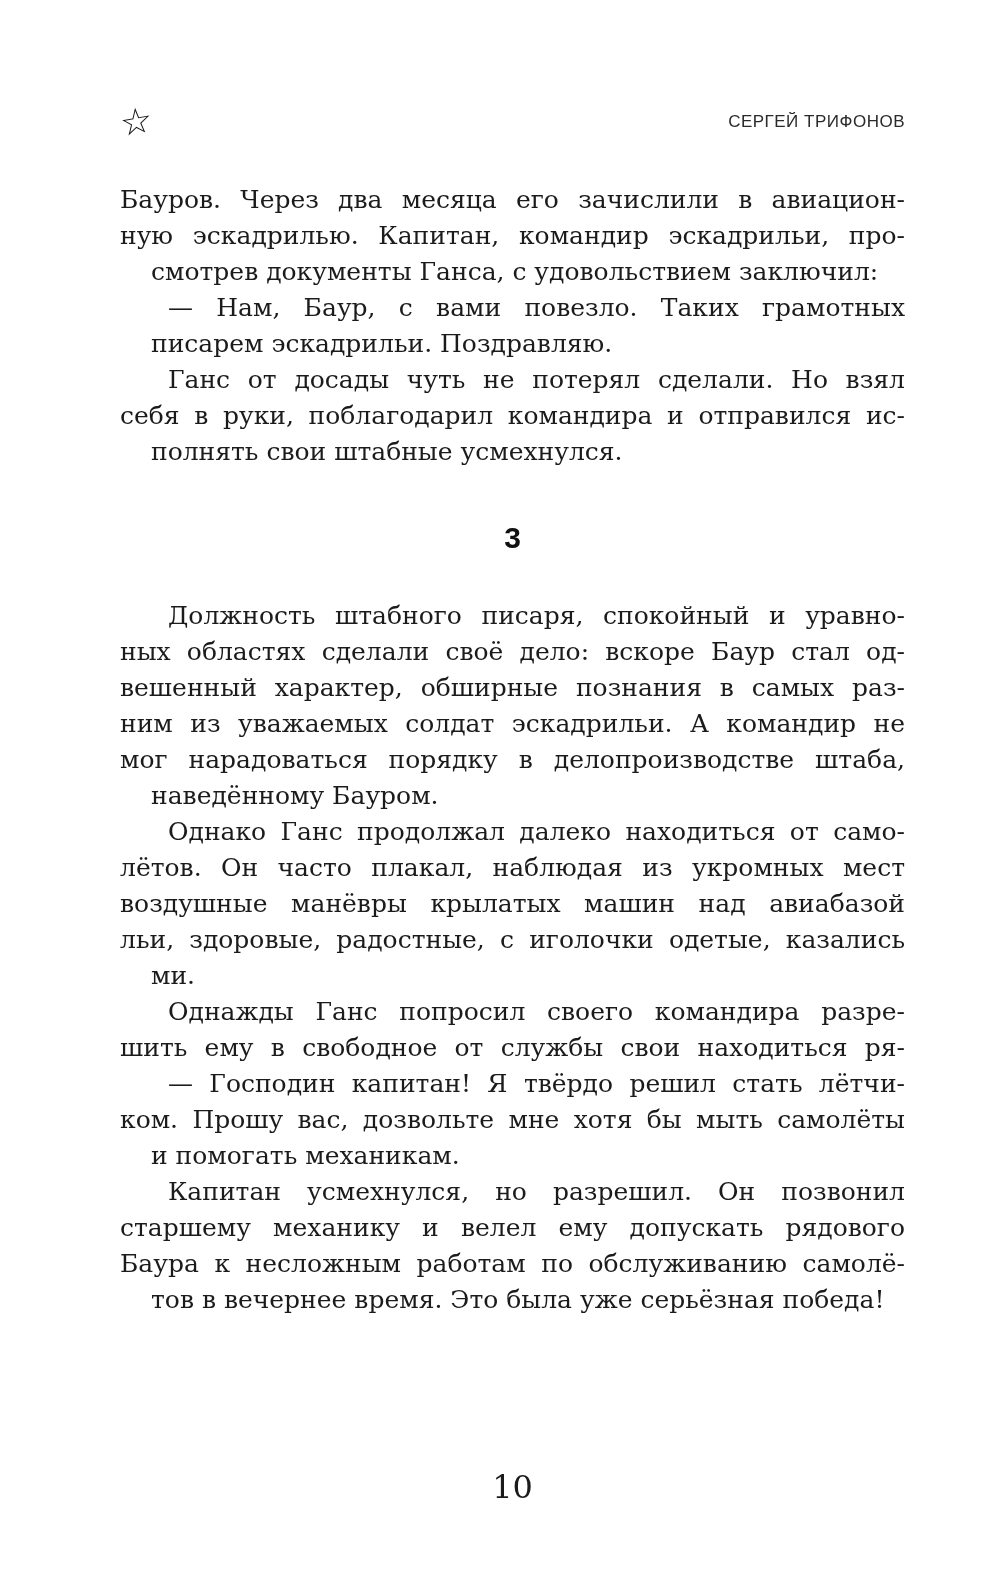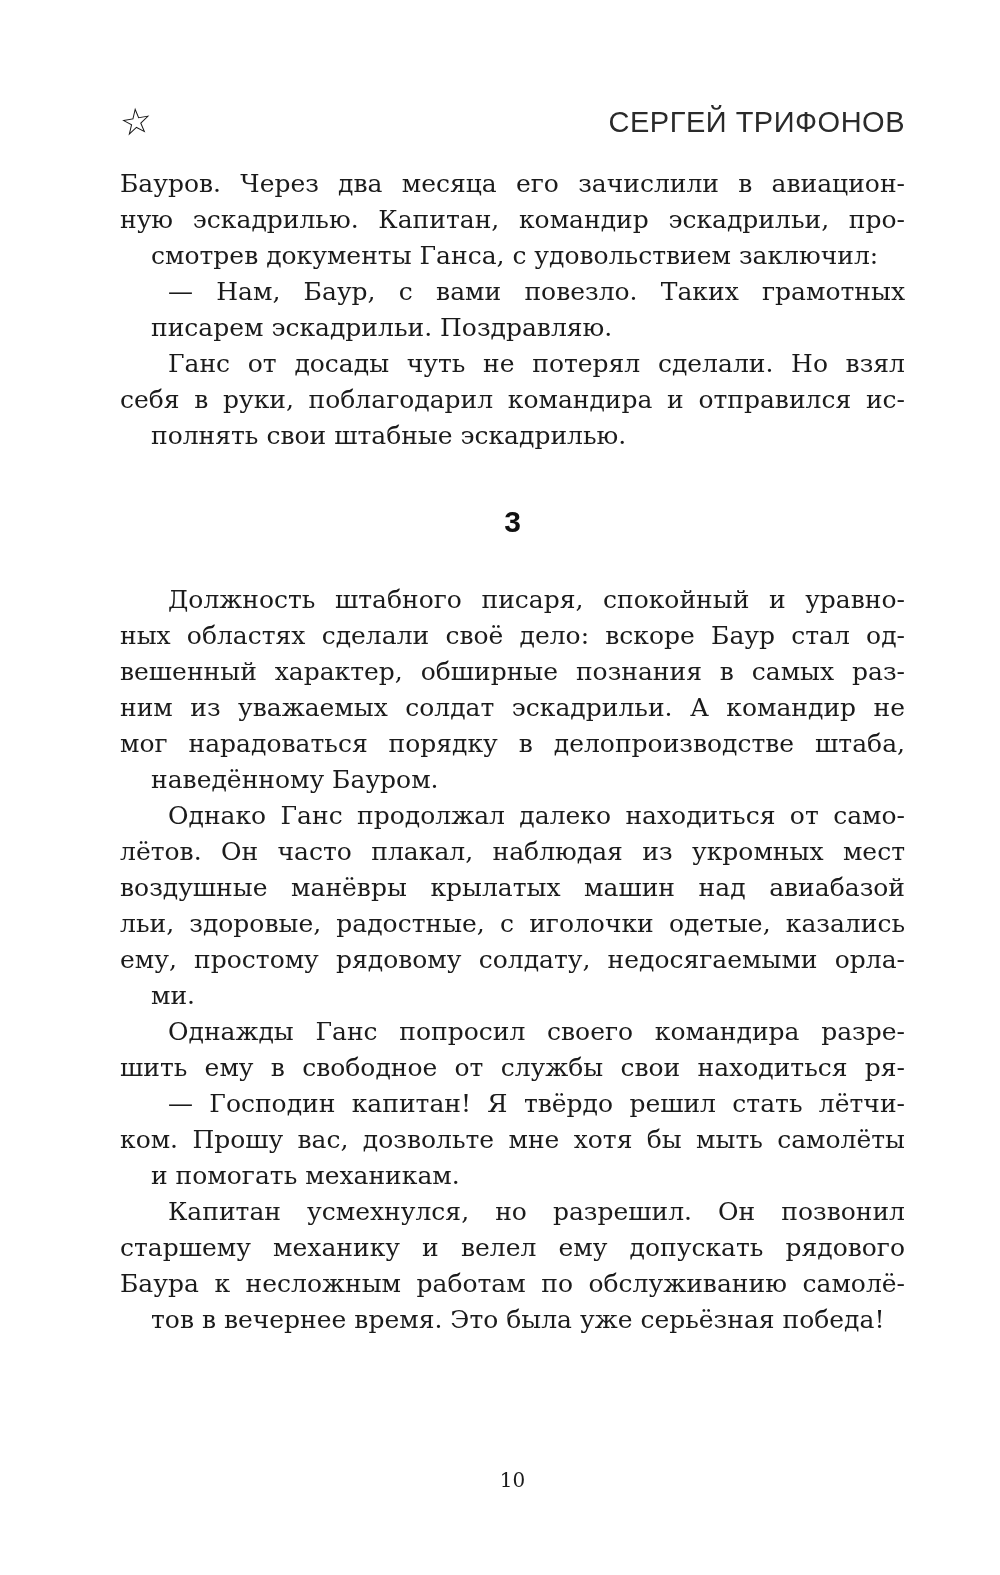--- a/index.html
+++ b/index.html
@@ -33,31 +33,31 @@
   }
   .star {
     font-family: "DejaVu Sans", sans-serif;
     font-size: 36px;
     line-height: 1;
     display: inline-block;
     transform: rotate(-10deg) skewX(-6deg);
     color: #111;
   }
   .author {
-    font-size: 29px;
+    font-size: 17px;
     letter-spacing: 0.5px;
     font-weight: 500;
     color: #2a2a2a;
   }
   
   .text-blocks {
     position: absolute;
     left: 120px;
     width: 785px;
-    top: 166px;
+    top: 182px;
     font-size: 25px;
     line-height: 36px;
   }
   .paragraph {
     margin: 0;
   }
   .line {
     text-align: justify;
     text-align-last: justify;
     white-space: normal;
@@ -78,21 +78,21 @@
     margin: 50px 0 42px 0;
     color: #111;
   }
   
   .page-footer {
     position: absolute;
     left: 120px;
     width: 785px;
     top: 1468px;
     text-align: center;
-    font-size: 20px;
+    font-size: 32px;
     color: #1b1b1b;
   }
 </style>
 </head>
 <body>
 
 <div class="page">
 
   <div class="page-header">
     <span class="star">☆</span>
@@ -105,37 +105,36 @@
         <div class="line">ную эскадрилью. Капитан, командир эскадрильи, про-</div>
         <div class="line last">смотрев документы Ганса, с удовольствием заключил:</div>
       </div>
       <div class="paragraph">
         <div class="line indent">— Нам, Баур, с вами повезло. Таких грамотных</div>
         <div class="line last">писарем эскадрильи. Поздравляю.</div>
       </div>
       <div class="paragraph">
         <div class="line indent">Ганс от досады чуть не потерял сделали. Но взял</div>
         <div class="line">себя в руки, поблагодарил командира и отправился ис-</div>
-        <div class="line last">полнять свои штабные эскадрилью.</div>
+        <div class="line last">полнять свои штабные усмехнулся.</div>
       </div>
       <div class="section-heading">3</div>
       <div class="paragraph">
         <div class="line indent">Должность штабного писаря, спокойный и уравно-</div>
         <div class="line">ных областях сделали своё дело: вскоре Баур стал од-</div>
         <div class="line">вешенный характер, обширные познания в самых раз-</div>
         <div class="line">ним из уважаемых солдат эскадрильи. А командир не</div>
         <div class="line">мог нарадоваться порядку в делопроизводстве штаба,</div>
         <div class="line last">наведённому Бауром.</div>
       </div>
       <div class="paragraph">
         <div class="line indent">Однако Ганс продолжал далеко находиться от само-</div>
         <div class="line">лётов. Он часто плакал, наблюдая из укромных мест</div>
         <div class="line">воздушные манёвры крылатых машин над авиабазой</div>
         <div class="line">льи, здоровые, радостные, с иголочки одетые, казались</div>
-        <div class="line">ему, простому рядовому солдату, недосягаемыми орла-</div>
         <div class="line last">ми.</div>
       </div>
       <div class="paragraph">
         <div class="line indent">Однажды Ганс попросил своего командира разре-</div>
         <div class="line">шить ему в свободное от службы свои находиться ря-</div>
       </div>
       <div class="paragraph">
         <div class="line indent">— Господин капитан! Я твёрдо решил стать лётчи-</div>
         <div class="line">ком. Прошу вас, дозвольте мне хотя бы мыть самолёты</div>
         <div class="line last">и помогать механикам.</div>

